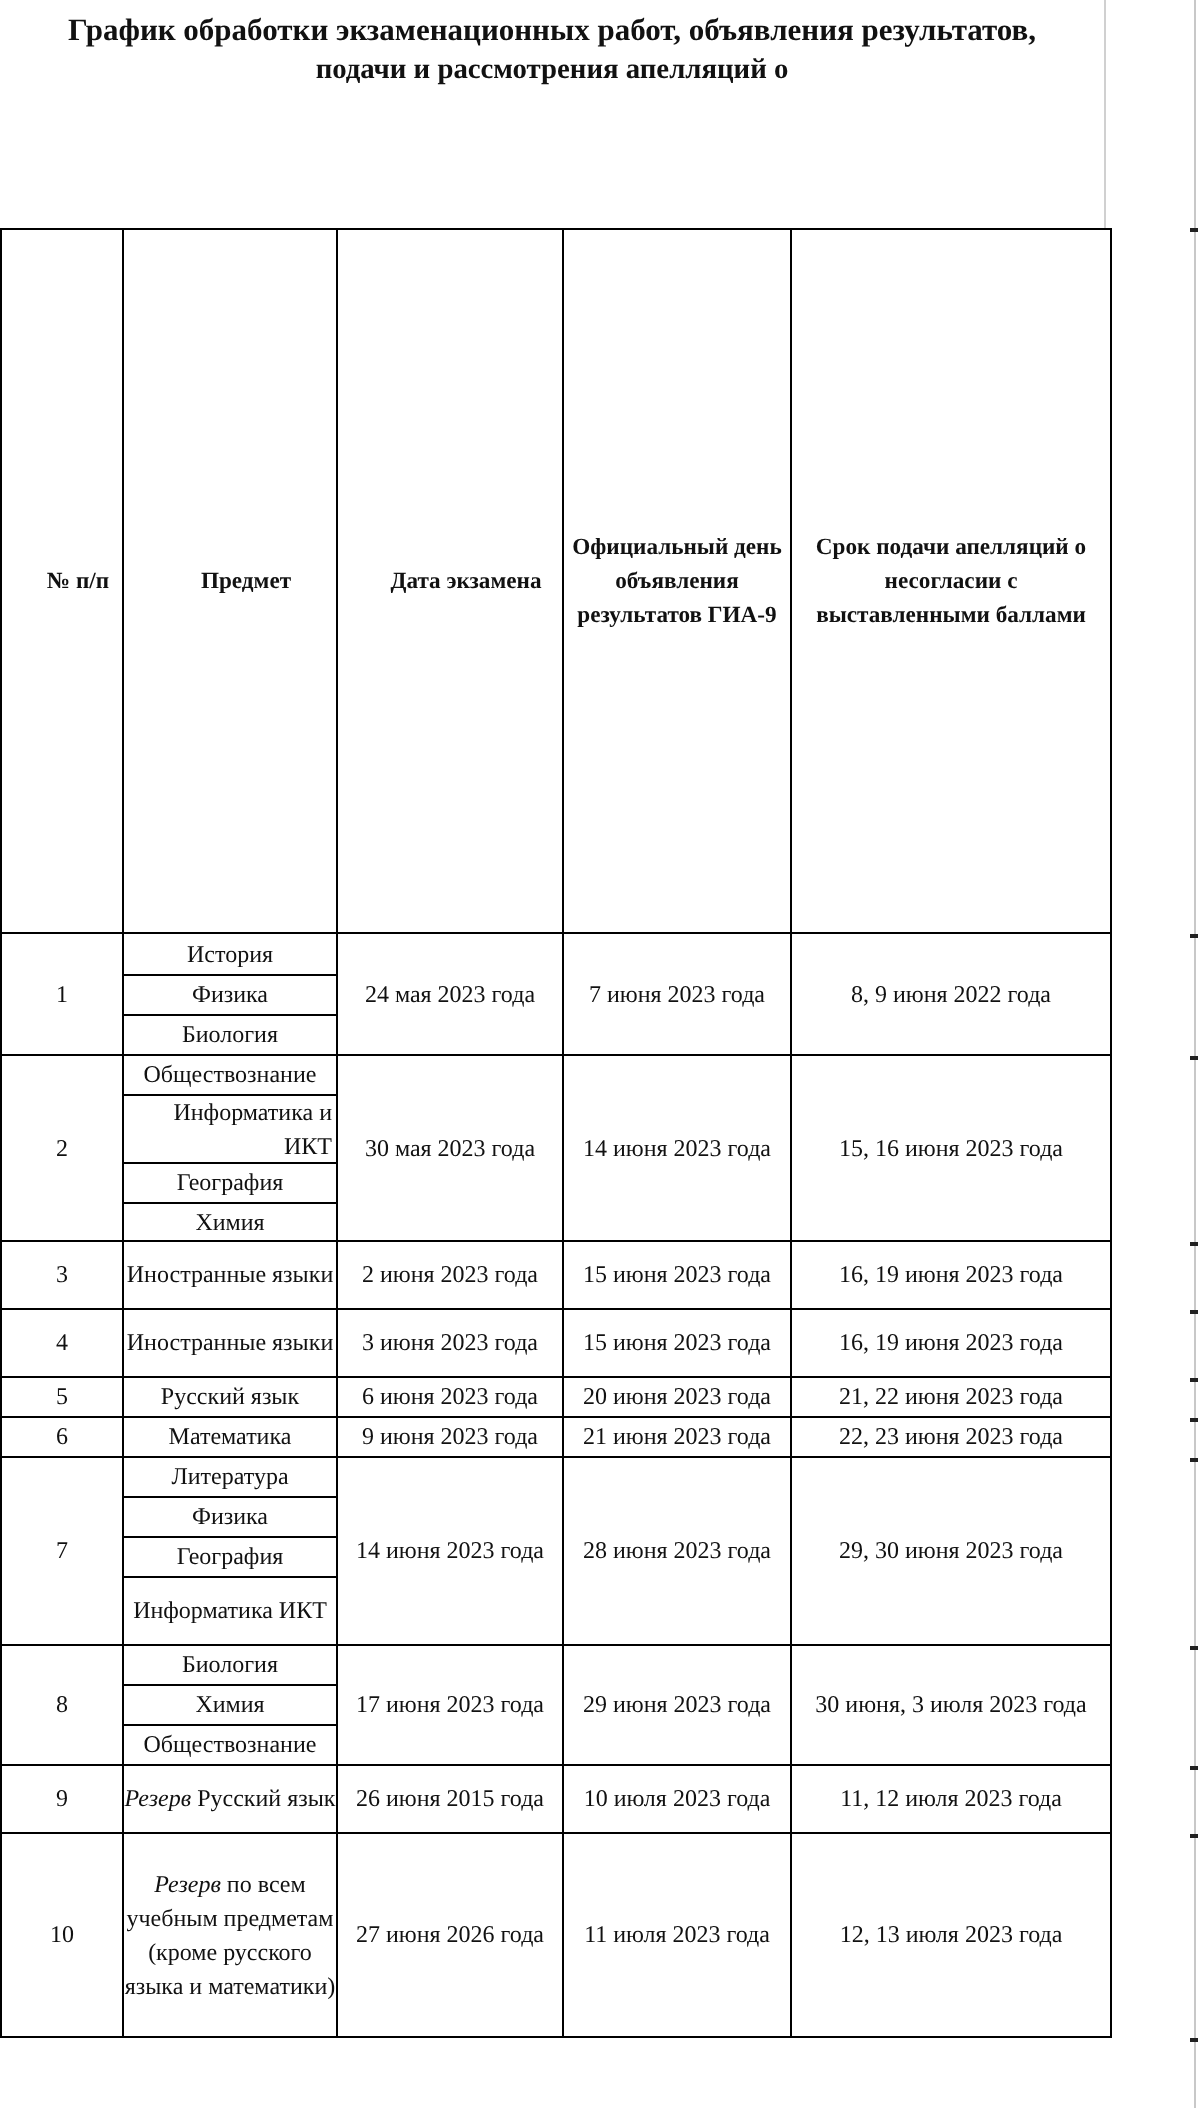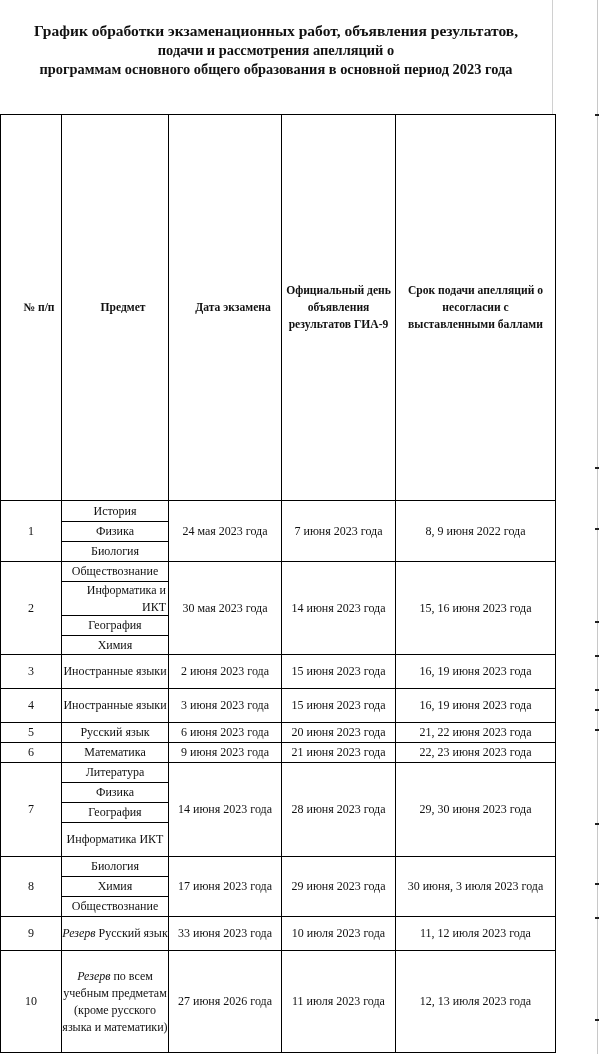--- a/index.html
+++ b/index.html
@@ -1,21 +1,21 @@
 <!DOCTYPE html>
 <html><head>
 <meta charset="utf-8">
 <style>
   html, body { margin: 0; padding: 0; background: #ffffff; }
   body { width: 600px; height: 1054px; position: relative; overflow: hidden;
          font-family: "Liberation Serif", "DejaVu Serif", serif; color: #111; }
   .title-box { position: absolute; left: 0; top: 0; width: 553px; height: 115px;
                border-right: 1px solid #d0d0d0; box-sizing: border-box;
                text-align: center; font-weight: bold; font-size: 14.4px; line-height: 19.6px;
-               padding-top: 21px; }
+               padding-top: 6px; }
   .title-box div { white-space: nowrap; }
   .title-box .big { font-size: 15.5px; }
   table.sched { position: absolute; left: 0; top: 114px; border-collapse: collapse;
                 table-layout: fixed; width: 555px; }
   table.sched td, table.sched th { border: 1.5px solid #000; padding: 0; text-align: center;
                 vertical-align: middle; font-size: 12px; line-height: 17px; }
   table.sched th { font-weight: bold; height: 351px; font-size: 11.6px; line-height: 17px; padding-left: 16px; }
   .subjcell { padding: 0 !important; }
   .subjlist { display: flex; flex-direction: column; }
   .subjlist > div { display: flex; align-items: center; justify-content: center;
@@ -24,38 +24,37 @@
   .it { font-style: italic; }
   .right-rail { position: absolute; left: 597px; top: 0; width: 1px; height: 1054px; background: #c8c8c8; }
   .tick { position: absolute; left: 595px; width: 4px; height: 1.5px; background: #222; }
 </style>
 </head>
 <body>
 
 <div class="title-box">
   <div class="big">График обработки экзаменационных работ, объявления результатов,</div>
   <div>подачи и рассмотрения апелляций о</div>
-  <div>программам основного общего образования в основной период 2023 года</div>
 </div>
 
 <table class="sched">
   <colgroup>
     <col style="width:61px">
       <col style="width:107px">
       <col style="width:113px">
       <col style="width:114px">
       <col style="width:160px">
   </colgroup>
   <thead>
     <tr>
       <th>№ п/п</th>
       <th>Предмет</th>
       <th>Дата экзамена</th>
       <th style="padding:0 2px">Официальный день объявления результатов ГИА-9</th>
-      <th style="padding:17px 6px">Срок подачи апелляций о несогласии с выставленными баллами</th>
+      <th style="padding:0 6px">Срок подачи апелляций о несогласии с выставленными баллами</th>
     </tr>
   </thead>
   <tbody>
 
     <tr style="height:61px">
       <td>1</td>
       <td class="subjcell">
         <div class="subjlist">
           <div style="height:19px">История</div>
           <div style="height:19px">Физика</div>
@@ -142,21 +141,21 @@
       <td>29 июня 2023 года</td>
       <td>30 июня, 3 июля 2023 года</td>
     </tr>
 
     <tr style="height:34px">
       <td>9</td>
       <td>
         <span class="it">Резерв</span>
         <span>Русский язык</span>
       </td>
-      <td>33 июня 2023 года</td>
+      <td>26 июня 2015 года</td>
       <td>10 июля 2023 года</td>
       <td>11, 12 июля 2023 года</td>
     </tr>
 
     <tr style="height:102px">
       <td>10</td>
       <td>
         <span class="it">Резерв</span>
         <span>по всем учебным предметам (кроме русского языка и математики)</span>
       </td>

